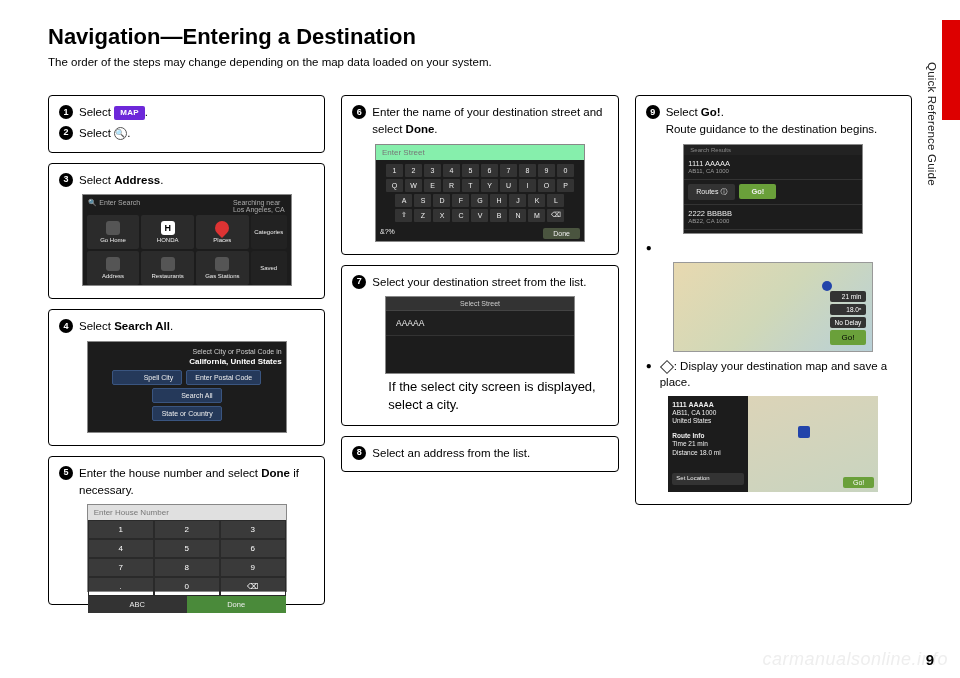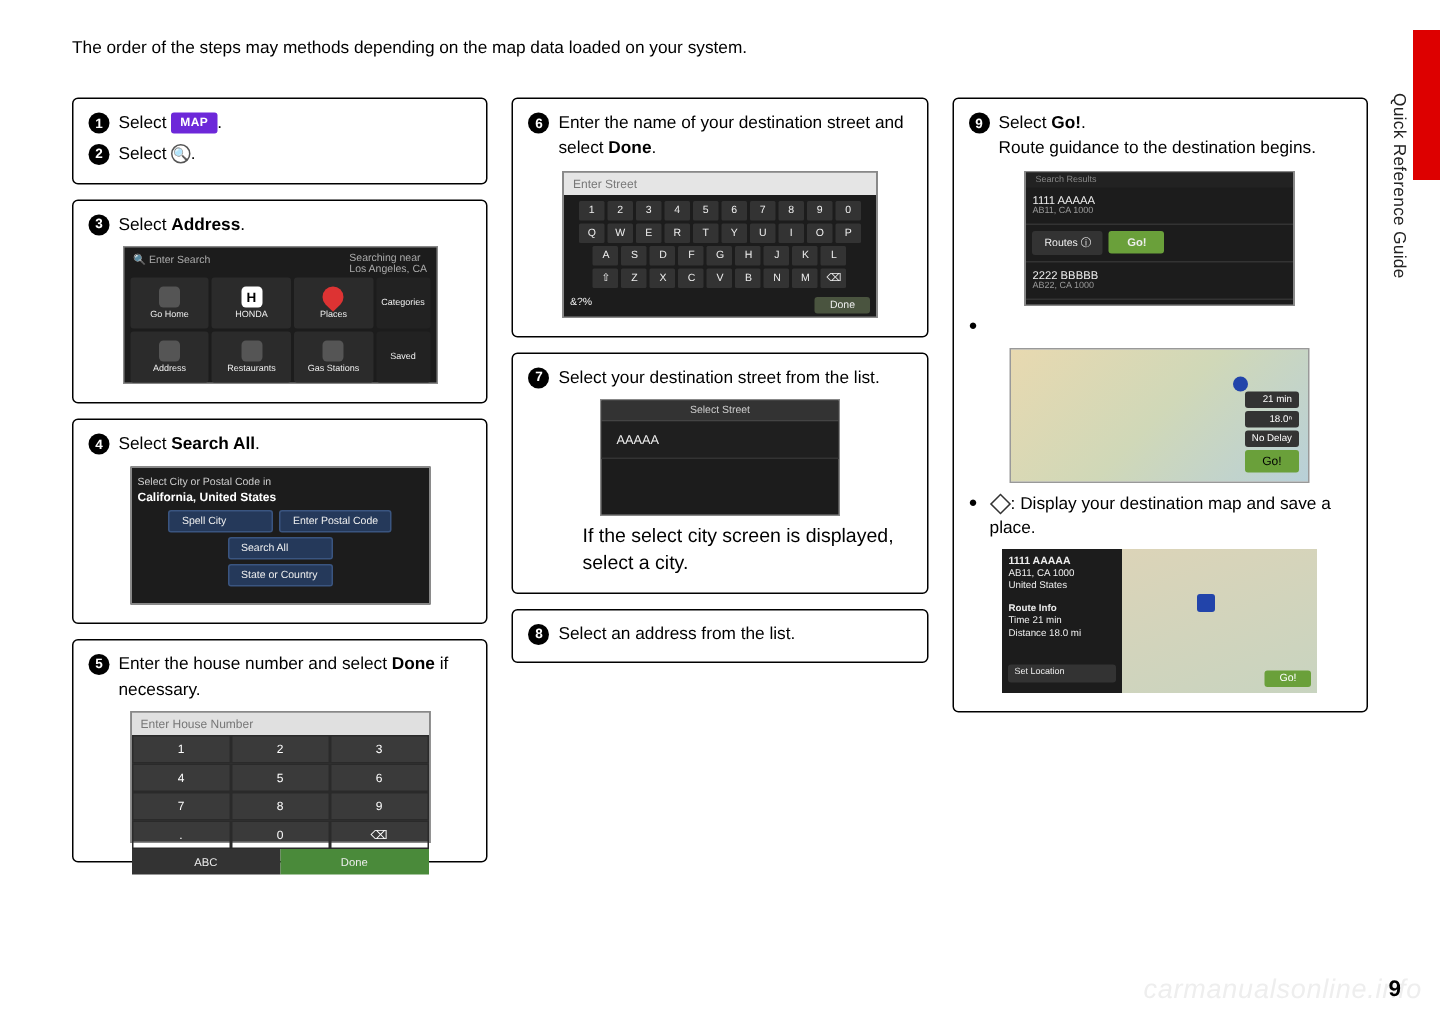--- a/index.html
+++ b/index.html
@@ -115,47 +115,47 @@
     .shot3 { width: 210px; height: 92px; padding: 4px; }
     .shot3 .top { display: flex; justify-content: space-between; font-size: 7px; color: #aaa; margin-bottom: 2px; padding: 0 2px;}
     .shot3 .row { display: flex; gap: 2px; margin-top: 2px; }
     .tile { flex: 1; background: #2b2b2b; border-radius: 2px; height: 34px; display: flex; flex-direction: column; align-items: center; justify-content: center; font-size: 6px; }
     .tile.side { flex: 0 0 36px; background: #222;}
     .tile .ic { width: 14px; height: 14px; background: #555; border-radius: 3px; margin-bottom: 2px; }
     .tile .ic.pin { background: #d33; border-radius: 50% 50% 50% 0; transform: rotate(-45deg);}
     .tile .ic.h { background: #fff; color:#000; font-weight:700; display:flex; align-items:center; justify-content:center; font-size:9px;}
 
     
-    .shot4 { width: 200px; height: 92px; padding: 6px 4px; text-align: left; }
+    .shot4 { width: 200px; height: 92px; padding: 6px 4px; text-align: right; }
     .shot4 .hdr { font-size: 7px; color: #ccc; }
     .shot4 .state { font-size: 8px; font-weight: 700; color: #fff; margin: 2px 0 4px;}
     .btnrow { display: flex; gap: 4px; justify-content: center; margin: 3px 0;}
     .bluebtn { background: #25395a; border: 1px solid #3a5580; border-radius: 2px; padding: 3px 8px; font-size: 7px; min-width: 70px;}
 
     
     .shot5 { width: 200px; height: 88px; background:#3a3a3a;}
     .shot5 .bar { background: #e0e0e0; color: #777; font-size: 8px; padding: 3px 6px;}
     .numgrid { display: grid; grid-template-columns: 1fr 1fr 1fr; }
     .numgrid div { text-align: center; padding: 4px 0; border: 0.5px solid #2a2a2a; font-size: 8px; color: #fff;}
     .shot5 .bot { display: flex; }
     .shot5 .bot div { flex: 1; text-align: center; padding: 4px 0; font-size: 7.5px;}
     .shot5 .abc { background: #333;}
     .shot5 .done { background: #4a8a3a;}
 
     
     .shot6 { width: 210px; height: 98px; }
-    .shot6 .bar { background: #e5e5e5; color: #777; font-size: 8px; padding: 3px 6px;}
+    .shot6 .bar { background: #86efac; color: #777; font-size: 8px; padding: 3px 6px;}
     .kbd { padding: 2px 3px;}
     .kbdrow { display: flex; gap: 2px; margin: 2px 0; justify-content: center;}
     .key { background: #333; border-radius: 1px; width: 17px; height: 13px; display: flex; align-items: center; justify-content: center; font-size: 7px; color: #eee;}
     .shot6 .bot { display:flex; justify-content: space-between; padding: 2px 4px; font-size: 7px;}
     .shot6 .donek { background: #4a543f; padding: 2px 10px; border-radius: 2px;}
 
     
-    .shot7 { width: 160px; height: 78px; }
+    .shot7 { width: 190px; height: 78px; }
     .shot7 .bar { background: #333; color: #ccc; font-size: 7px; padding: 3px 6px; text-align: center; border-bottom: 1px solid #444;}
     .listitem { padding: 7px 10px; border-bottom: 1px solid #333; font-size: 8.5px; background: #1f1f1f;}
 
     
     .shot9 { width: 180px; height: 90px; padding: 0;}
     .shot9 .hdr { background:#222; padding:2px 6px; font-size:6px; color:#888;}
     .resrow { display:flex; align-items:center; border-bottom:1px solid #333; padding:4px 4px;}
     .resrow .txt { flex:1; font-size:7.5px; line-height:1.2;}
     .resrow .sub { color:#999; font-size:6px;}
     .routesbtn { background:#333; border-radius:2px; padding:3px 8px; font-size:7px; margin-right:4px;}
@@ -194,21 +194,22 @@
       z-index: -1;
     }
   </style>
 </head>
 <body>
 
 <div class="red-tab"></div>
 <div class="side-text">Quick Reference Guide</div>
 
 <div class="page">
-  <p class="intro">The order of the steps may methods depending on the map data loaded on your system.</p>
+  <h1>Navigation—Entering a Destination</h1>
+  <p class="intro">The order of the steps may change depending on the map data loaded on your system.</p>
 
   <div class="columns">
 
     <div class="col">
 
       <div class="card">
         <div class="step">
           <span class="step-num">1</span>
           <span class="step-text">
             <span>Select </span><span class="map-btn">MAP</span><span>.</span>

